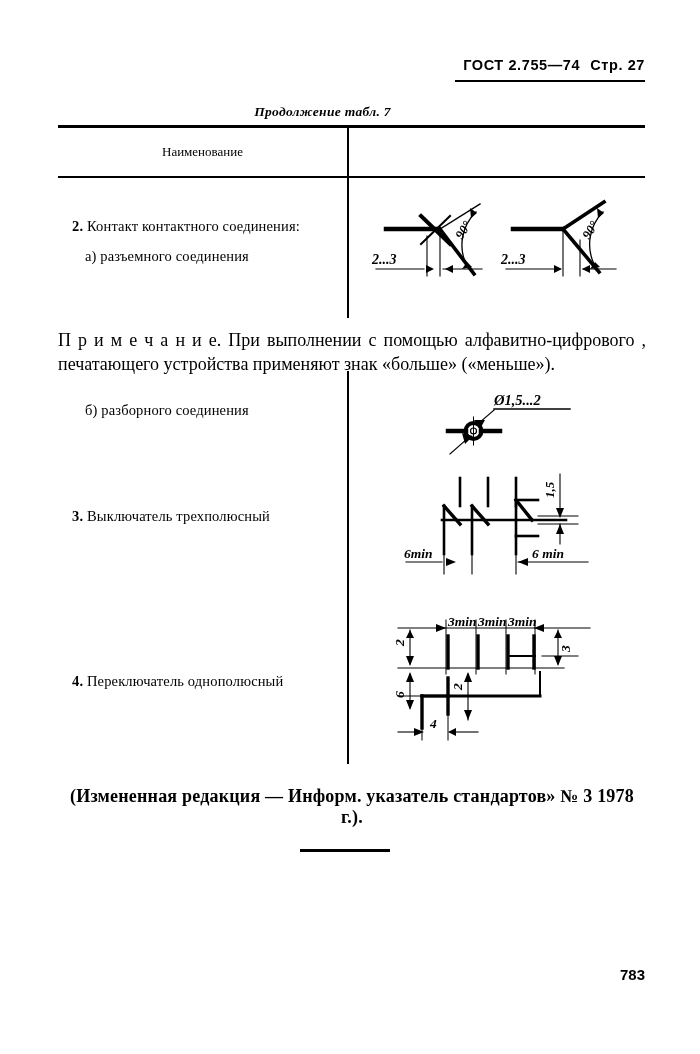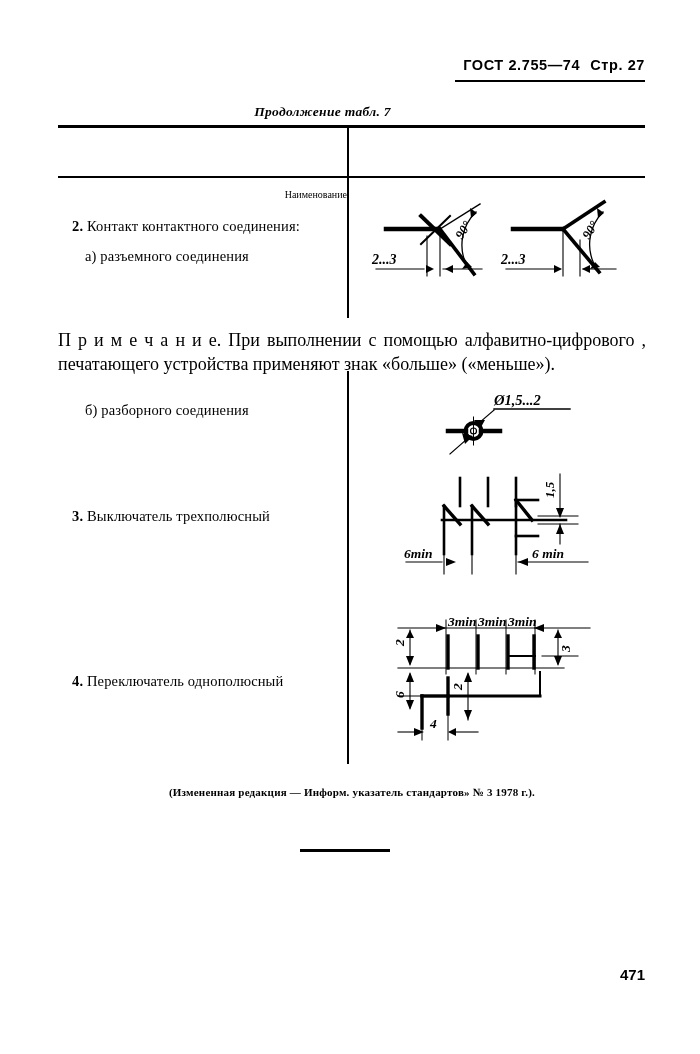--- a/index.html
+++ b/index.html
@@ -83,23 +83,22 @@
     background: #000;
   }
   .v-divider.seg-head  { top: 127px; height: 50px; }
   .v-divider.seg-upper { top: 178px; height: 140px; }
   .v-divider.seg-lower { top: 371px; height: 393px; }
 
   .col-head {
     position: absolute;
     top: 144px;
     font-family: "Liberation Serif", "DejaVu Serif", serif;
-    font-size: 10px;
-    text-align: right;
-    margin-top: 45px;
+    font-size: 13px;
+    text-align: center;
   }
   .col-head.left  { left: 58px;  width: 289px; }
   .col-head.right { left: 349px; width: 296px; }
 
   
   .name-cell {
     position: absolute;
     left: 72px;
     width: 270px;
     font-size: 14.5px;
@@ -124,21 +123,21 @@
     text-align: justify;
   }
 
   
   .bottom-note {
     position: absolute;
     top: 786px;
     left: 58px;
     width: 588px;
     text-align: center;
-    font-size: 11px;
+    font-size: 18px;
     font-weight: bold;
     letter-spacing: 0.2px;
   }
 
   .end-rule {
     position: absolute;
     top: 849px;
     left: 300px;
     width: 90px;
     height: 2.6px;
@@ -392,15 +391,15 @@
       <text x="12" y="42" font-size="13.5" transform="rotate(-90 12 42)">2</text>
       <text x="12" y="94" font-size="13.5" transform="rotate(-90 12 94)">6</text>
       <text x="178" y="48" font-size="13.5" transform="rotate(-90 178 48)">3</text>
       <text x="70" y="86" font-size="13.5" transform="rotate(-90 70 86)">2</text>
       <text x="38" y="124" font-size="13.5">4</text>
     </svg>
   </div>
 
   <div class="bottom-note">(Измененная редакция — Информ. указатель стандартов» № 3 1978 г.).</div>
   <div class="end-rule"></div>
-  <div class="folio">471</div>
+  <div class="folio">783</div>
 
 </div>
 
 </body></html>

